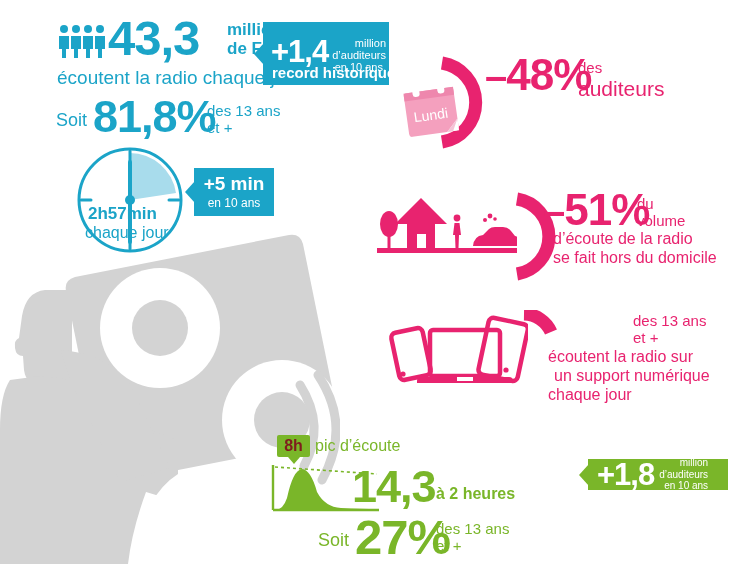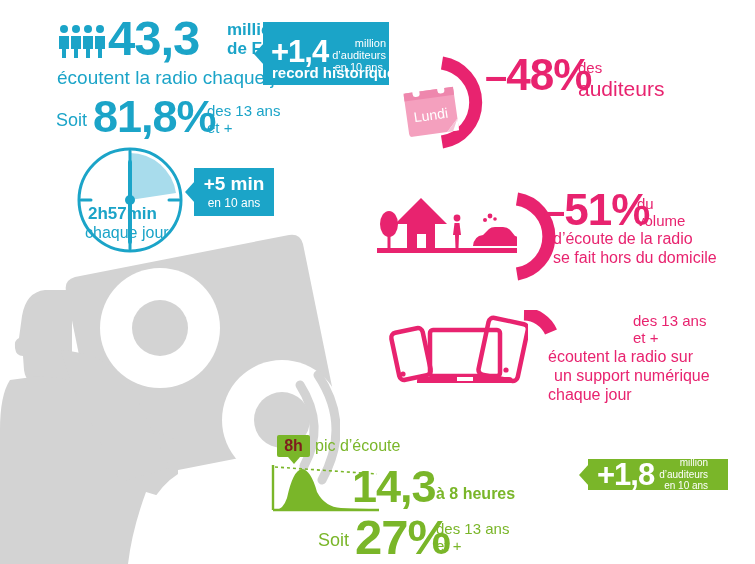--- a/index.html
+++ b/index.html
@@ -259,21 +259,21 @@
   <div class="abs c-green lbl-reg nowrap" style="left:315px;top:437px;font-size:16px;">pic d’écoute</div>
 
   <svg class="abs" style="left:271px;top:462px;width:110px;height:52px;" viewBox="0 0 110 52">
     <line x1="2" y1="3" x2="2" y2="48" stroke="#7ab629" stroke-width="2.4"></line>
     <line x1="2" y1="48" x2="108" y2="48" stroke="#7ab629" stroke-width="2.4"></line>
     <line x1="4" y1="5" x2="106" y2="12" stroke="#7ab629" stroke-width="1.6" stroke-dasharray="3,3"></line>
     <path d="M4 48 Q12 48 16 36 Q22 8 31 7 Q40 8 46 30 Q54 45 70 46 Q90 47 106 47 L106 48 Z" fill="#7ab629"></path>
   </svg>
 
   <div class="abs big-num c-green nowrap" style="left:352px;top:464px;font-size:45px;">14,3</div>
-  <div class="abs c-green lbl-bold nowrap" style="left:436px;top:486px;font-size:16px;">à 8 heures</div>
+  <div class="abs c-green lbl-bold nowrap" style="left:436px;top:486px;font-size:16px;">à 2 heures</div>
 
   <div class="badge badge-green" style="left:588px;top:459px;width:140px;height:31px;padding:3px 6px 3px 9px;">
     <span class="notch"></span>
     <span class="big-num nowrap" style="font-size:31px;">+1,8</span>
     <span style="font-size:10px;line-height:1.15;margin-left:5px;">
       <span style="display:block;">million</span>
       <span style="display:block;">d’auditeurs</span>
       <span style="display:block;">en 10 ans</span>
     </span>
   </div>

